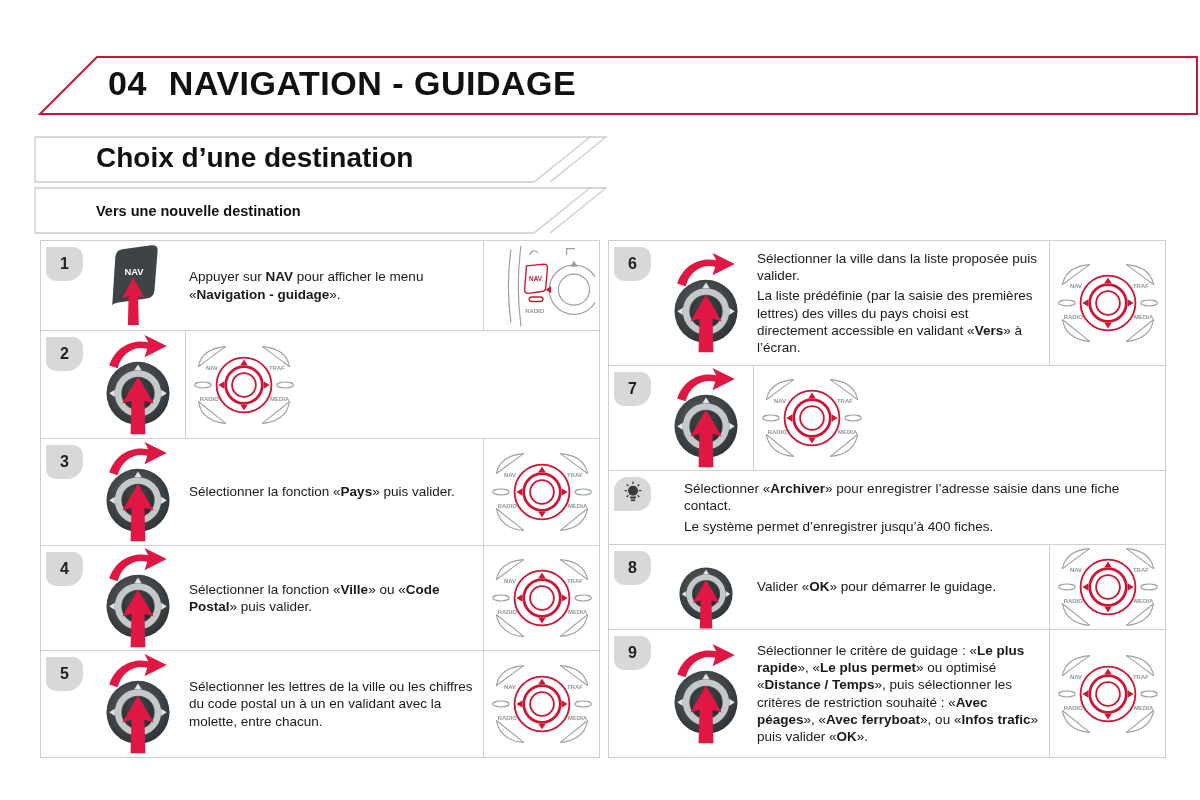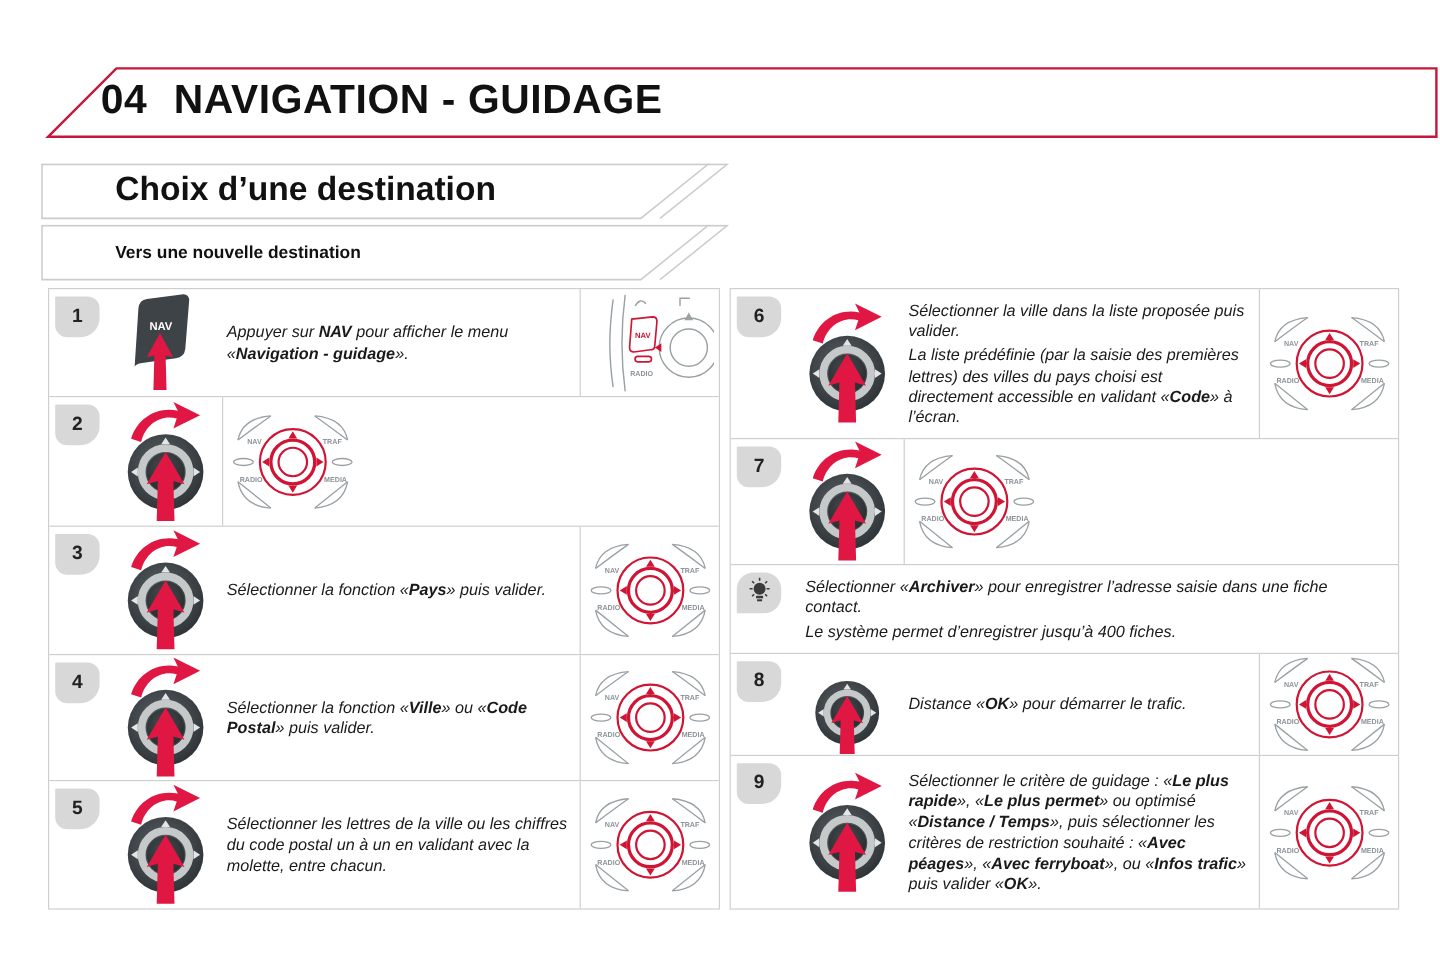--- a/index.html
+++ b/index.html
@@ -2,38 +2,38 @@
 <html><head>
 <meta charset="utf-8">
 <style>
   html,body{margin:0;padding:0;}
   body{
     width:1200px;height:800px;position:relative;background:#ffffff;
     font-family:"Liberation Sans",sans-serif;color:#1a1a1a;overflow:hidden;
   }
   
   .hdr-svg{position:absolute;left:0;top:0;width:1200px;height:130px;}
-  .hdr-text{position:absolute;left:84px;top:64px;font-size:34px;font-weight:bold;letter-spacing:.5px;color:#111;white-space:nowrap;}
+  .hdr-text{position:absolute;left:108px;top:64px;font-size:34px;font-weight:bold;letter-spacing:.5px;color:#111;white-space:nowrap;}
   .hdr-text .num{margin-right:22px;}
   
   .ban-svg{position:absolute;}
   .sec-title{position:absolute;left:96px;top:142px;font-size:28px;font-weight:bold;color:#111;}
   .sub-title{position:absolute;left:96px;top:203px;font-size:14.5px;font-weight:bold;color:#111;text-align:right;}
   
   .steps{position:absolute;background:#fff;border:1px solid #cfcfcf;box-sizing:border-box;}
   .row{display:flex;align-items:center;border-top:1px solid #cfcfcf;box-sizing:border-box;}
   .row:first-child{border-top:none;}
   .cell-badge{width:50px;align-self:flex-start;padding:6px 0 0 5px;box-sizing:border-box;}
   .badge{width:37px;height:34px;background:#d8d8d8;border-radius:1px 10px 16px 10px;
          display:flex;align-items:center;justify-content:center;
          font-size:16px;font-weight:bold;color:#222;}
   .badge-tip{border-radius:14px 14px 14px 0;}
   .cell-icon{width:94px;display:flex;justify-content:center;align-items:center;}
   .cell-text{flex:1;padding:4px 10px 4px 4px;font-size:13.5px;line-height:1.28;}
-  .cell-text p{margin:3px 0;font-style:italic;}
+  .cell-text p{margin:3px 0;}
   .cell-text b{font-weight:bold;}
   .cell-panel{width:116px;align-self:stretch;border-left:1px solid #cfcfcf;
               display:flex;align-items:center;justify-content:center;box-sizing:border-box;}
   .stepicon{width:84px;height:102px;flex:none;}
   .stepicon.small{height:86px;width:72px;}
   .panelicon{width:106px;height:88px;}
   .defs{position:absolute;width:0;height:0;overflow:hidden;}
 </style>
 </head>
 <body>
@@ -272,21 +272,21 @@
     <div class="cell-badge">
         <div class="badge">6</div>
       </div>
     <div class="cell-icon">
         <svg class="stepicon">
           <use href="#sym-knob-rot"></use>
         </svg>
       </div>
     <div class="cell-text">
       <p><span>Sélectionner la ville dans la liste proposée puis valider.</span></p>
-      <p><span>La liste prédéfinie (par la saisie des premières lettres) des villes du pays choisi est directement accessible en validant «</span><b>Code</b><span>» à l’écran.</span></p>
+      <p><span>La liste prédéfinie (par la saisie des premières lettres) des villes du pays choisi est directement accessible en validant «</span><b>Vers</b><span>» à l’écran.</span></p>
     </div>
     <div class="cell-panel">
         <svg class="panelicon">
           <use href="#sym-panel-knob"></use>
         </svg>
       </div>
   </div>
 
   <div class="row" style="height:105px;">
     <div class="cell-badge">
@@ -297,21 +297,21 @@
           <use href="#sym-knob-rot"></use>
         </svg>
       </div>
     <div class="cell-panel">
         <svg class="panelicon">
           <use href="#sym-panel-knob"></use>
         </svg>
       </div>
   </div>
 
-  <div class="row" style="height:74px;">
+  <div class="row" style="height:74px;gap:13px;">
     <div class="cell-badge">
       <div class="badge badge-tip">
         <svg width="32" height="30" viewBox="0 0 38 36">
             <use href="#sym-bulb"></use>
           </svg>
       </div>
     </div>
     <div class="cell-text" style="padding-left:12px;">
       <p><span>Sélectionner «</span><b>Archiver</b><span>» pour enregistrer l’adresse saisie dans une fiche contact.</span></p>
       <p><span>Le système permet d’enregistrer jusqu’à 400 fiches.</span></p>
@@ -321,21 +321,21 @@
   <div class="row" style="height:85px;">
     <div class="cell-badge">
         <div class="badge">8</div>
       </div>
     <div class="cell-icon">
         <svg class="stepicon small">
           <use href="#sym-knob-press"></use>
         </svg>
       </div>
     <div class="cell-text">
-        <p><span>Distance «</span><b>OK</b><span>» pour démarrer le trafic.</span></p>
+        <p><span>Valider «</span><b>OK</b><span>» pour démarrer le guidage.</span></p>
       </div>
     <div class="cell-panel">
         <svg class="panelicon">
           <use href="#sym-panel-knob"></use>
         </svg>
       </div>
   </div>
 
   <div class="row" style="height:128px;">
     <div class="cell-badge">

